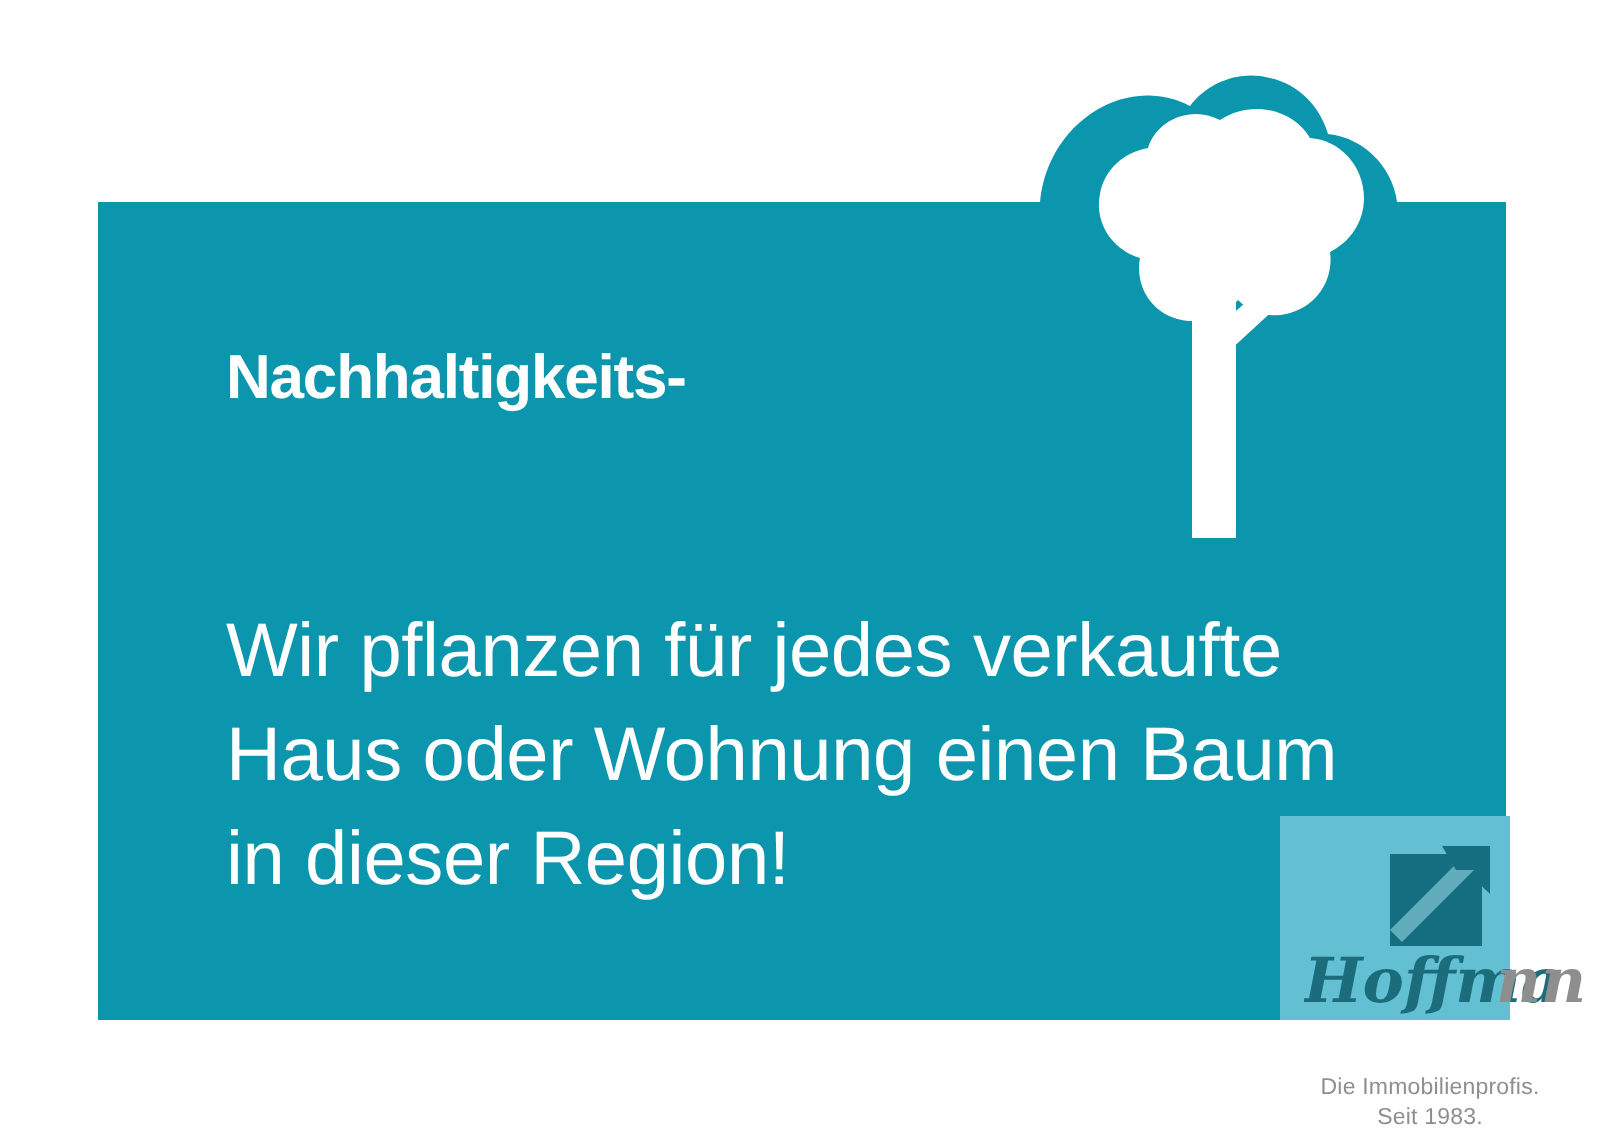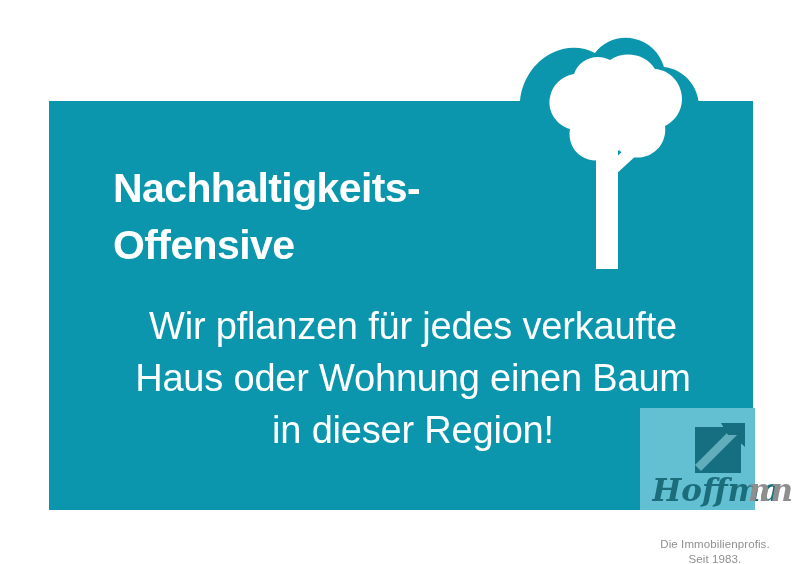--- a/index.html
+++ b/index.html
@@ -48,42 +48,41 @@
 
   
   .headline {
     position: absolute;
     left: 113px;
     top: 160px;
     width: 470px;
     color: #ffffff;
     font-family: "Liberation Sans", sans-serif;
     font-weight: bold;
-    font-size: 41px;
+    font-size: 31px;
     line-height: 57px;
     letter-spacing: -0.6px;
   }
   .headline .hl-line {
     display: block;
     white-space: nowrap;
   }
 
   
   .body-copy {
     position: absolute;
     left: 113px;
     top: 300px;
     width: 600px;
     color: #ffffff;
     font-family: "Liberation Sans", sans-serif;
     font-weight: normal;
     font-size: 38px;
     line-height: 52px;
     letter-spacing: -0.2px;
-    text-align: center;
   }
   .body-copy .bc-line {
     display: block;
     white-space: nowrap;
   }
 
   
   .logo-block {
     position: absolute;
     left: 640px;
@@ -177,21 +176,20 @@
         M 114,148
         L 114,131
         L 140,108
         L 140,124
         Z"></path>
     </svg>
   </div>
 
   <div class="headline">
     <span class="hl-line">Nachhaltigkeits-</span>
-    <span class="hl-line">Offensive</span>
   </div>
 
   <div class="body-copy">
     <span class="bc-line">Wir pflanzen für jedes verkaufte</span>
     <span class="bc-line">Haus oder Wohnung einen Baum</span>
     <span class="bc-line">in dieser Region!</span>
   </div>
 
   <div class="logo-block">
 

